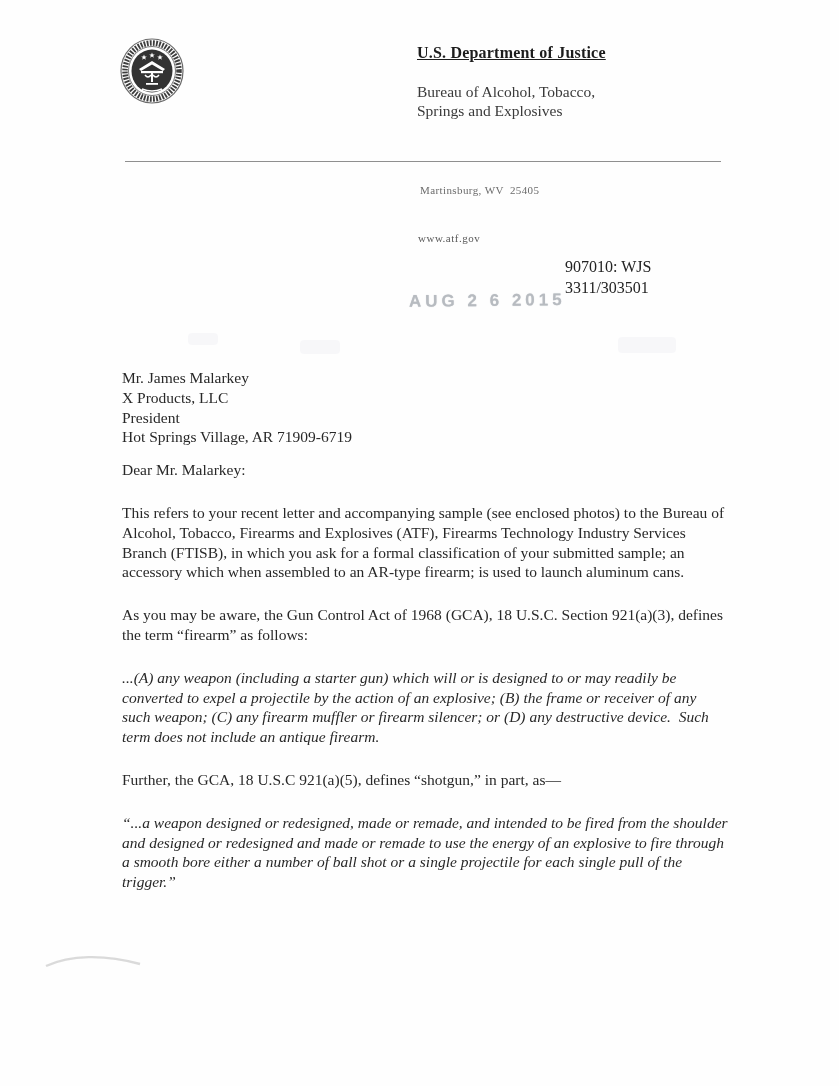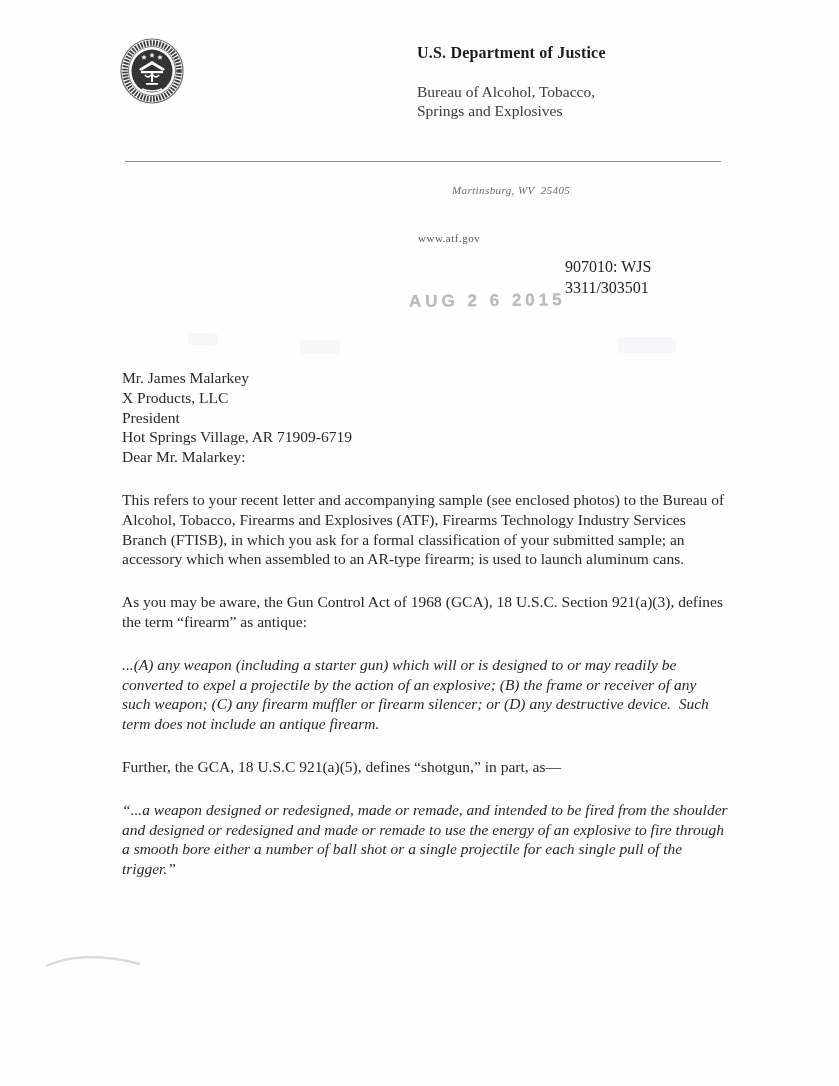--- a/index.html
+++ b/index.html
@@ -12,33 +12,34 @@
     color: #262626;
     overflow: hidden;
   }
 
   
   .seal { position: absolute; left: 119px; top: 37px; width: 66px; height: 68px; }
   .dept-title {
     position: absolute; left: 417px; top: 44px;
     font-size: 16px; font-weight: bold; color: #1c1c1c;
     letter-spacing: 0.2px;
+    text-decoration: underline;
   }
   .bureau {
     position: absolute; left: 417px; top: 82px;
     font-size: 15.5px; line-height: 19px; color: #3a3a3a;
   }
   .rule {
     position: absolute; left: 125px; top: 161px;
     width: 596px; height: 1px; background: #8f8f8f;
   }
   .office-location {
     position: absolute; left: 420px; top: 184px;
-    font-size: 11px; font-style: italic; color: #6b6b6b;
-    white-space: pre; letter-spacing: 0.4px; margin-left: 32px;
+    font-size: 11px; color: #6b6b6b;
+    white-space: pre; letter-spacing: 0.4px;
   }
   .website {
     position: absolute; left: 418px; top: 232px;
     font-size: 11px; color: #5a5a5a; letter-spacing: 0.5px;
   }
   .refs {
     position: absolute; left: 565px; top: 256px;
     font-size: 16px; line-height: 21px; color: #232323;
   }
   .date-stamp {
@@ -50,21 +51,21 @@
     text-shadow: 0 0 1px #c9ccd0;
   }
 
   
   .letter {
     position: absolute; left: 122px; top: 368px;
     width: 606px; font-size: 15.5px; line-height: 19.8px;
     color: #282828;
   }
   .recipient-line { white-space: pre; }
-  .salutation { }
+  .salutation { margin-top: 13px; }
   .para { margin: 23px 0 0 0; white-space: pre-wrap; }
   .para.italic { font-style: italic; }
   .b { font-weight: normal; }
 
   
   .arc-artifact { position: absolute; left: 42px; top: 951px; }
   .smudge { position: absolute; background: #f4f4f6; border-radius: 4px; opacity: 0.7; }
   .smudge-1 { left: 300px; top: 340px; width: 40px; height: 14px; }
   .smudge-2 { left: 618px; top: 337px; width: 58px; height: 16px; }
   .smudge-3 { left: 188px; top: 333px; width: 30px; height: 12px; }
@@ -108,21 +109,21 @@
   <div class="letter">
     <div>
         <div class="recipient-line">Mr. James Malarkey</div>
         <div class="recipient-line">X Products, LLC</div>
         <div class="recipient-line">President</div>
         <div class="recipient-line">Hot Springs Village, AR 71909-6719</div>
       </div>
     <div class="salutation">Dear Mr. Malarkey:</div>
     <div>
         <p class="para"><span>This refers to your recent letter and accompanying sample (see enclosed photos) to the Bureau of Alcohol, Tobacco, Firearms and Explosives (ATF), Firearms Technology Industry Services Branch (FTISB), in which you ask for a formal classification of your submitted sample; an accessory which when assembled to an AR-type firearm; is used to launch aluminum cans.</span></p>
-        <p class="para"><span>As you may be aware, the Gun Control Act of 1968 (GCA), 18 U.S.C. Section 921(a)(3), defines the term </span><span class="b">“firearm”</span><span> as antique:</span></p>
+        <p class="para"><span>As you may be aware, the Gun Control Act of 1968 (GCA), 18 U.S.C. Section 921(a)(3), defines the term </span><span class="b">“firearm”</span><span> as follows:</span></p>
         <p class="para italic"><span>...(A) any weapon (including a starter gun) which will or is designed to or may readily be converted to expel a projectile by the action of an explosive; (B) the frame or receiver of any such weapon; (C) any firearm muffler or firearm silencer; or (D) any destructive device.  Such term does not include an antique firearm.</span></p>
         <p class="para"><span>Further, the GCA, 18 U.S.C 921(a)(5), defines “</span><span class="b">shotgun</span><span>,” in part, as—</span></p>
         <p class="para italic"><span>“...a weapon designed or redesigned, made or remade, and intended to be fired from the shoulder and designed or redesigned and made or remade to use the energy of an explosive to fire through </span><span class="b">a smooth bore either a number of ball shot or a single projectile</span><span> for each single pull of the trigger.”</span></p>
       </div>
   </div>
 
   <svg class="arc-artifact" width="104" height="22" viewBox="0 0 104 22" aria-hidden="true">
     <path d="M4 15 C 28 4, 62 3, 98 13" stroke="#cdcdcd" stroke-width="2.4" fill="none" opacity="0.75"></path>
   </svg>
   <div class="smudge smudge-1"></div>

